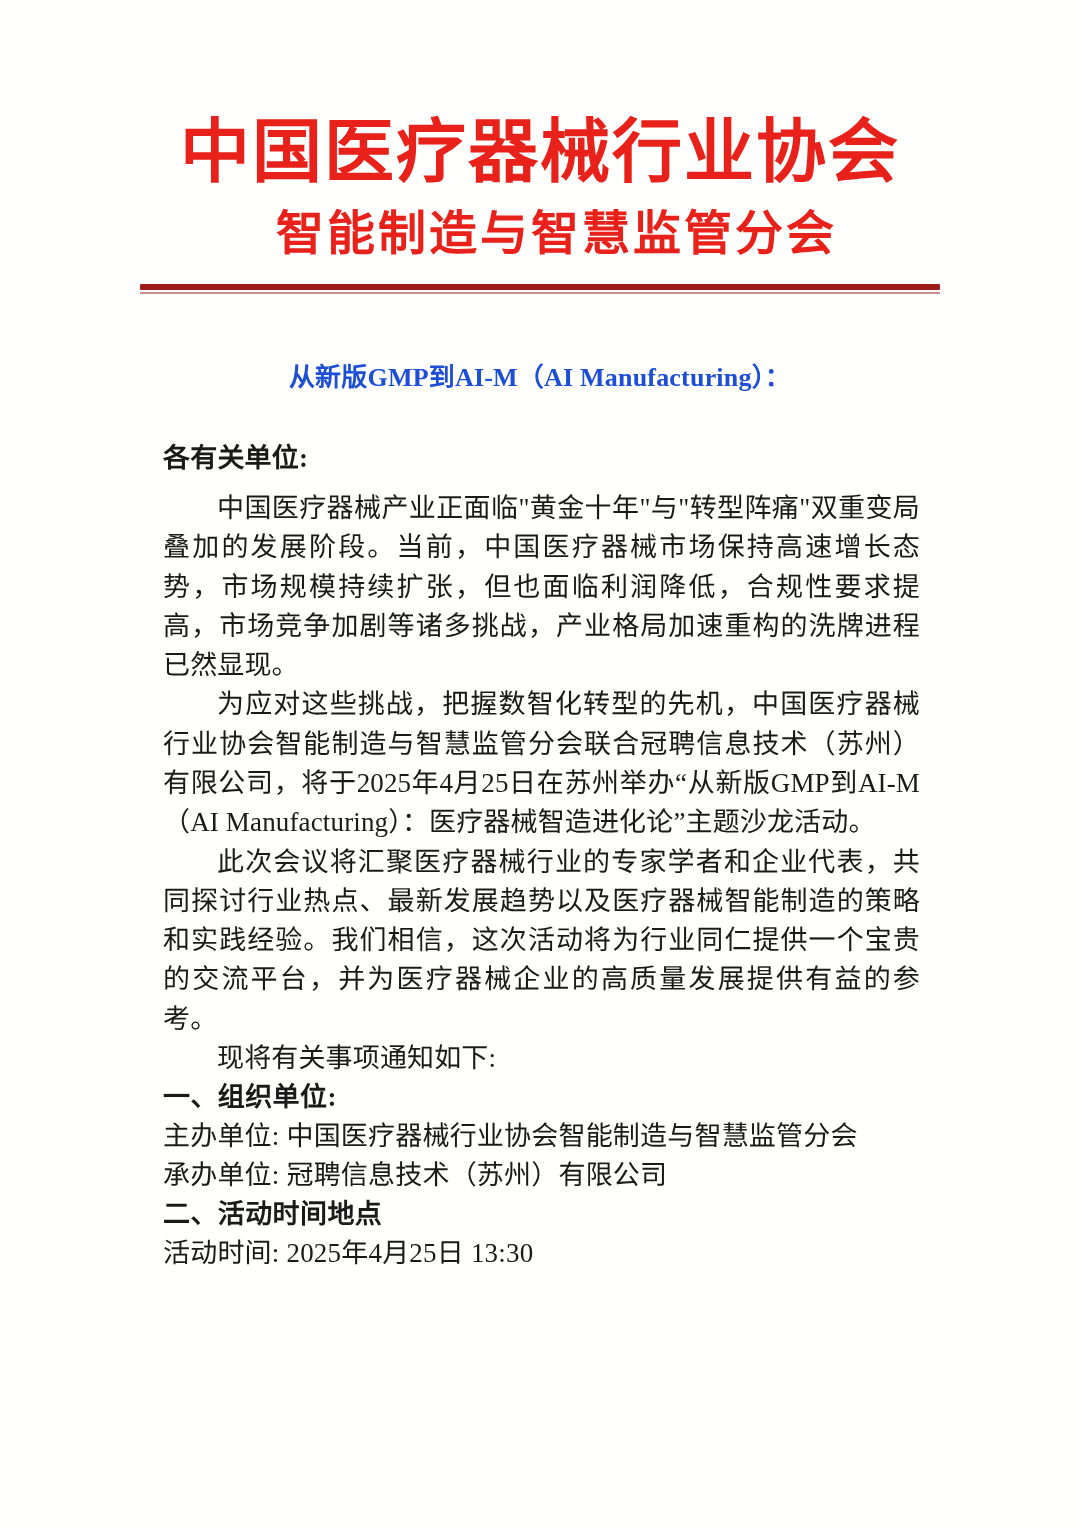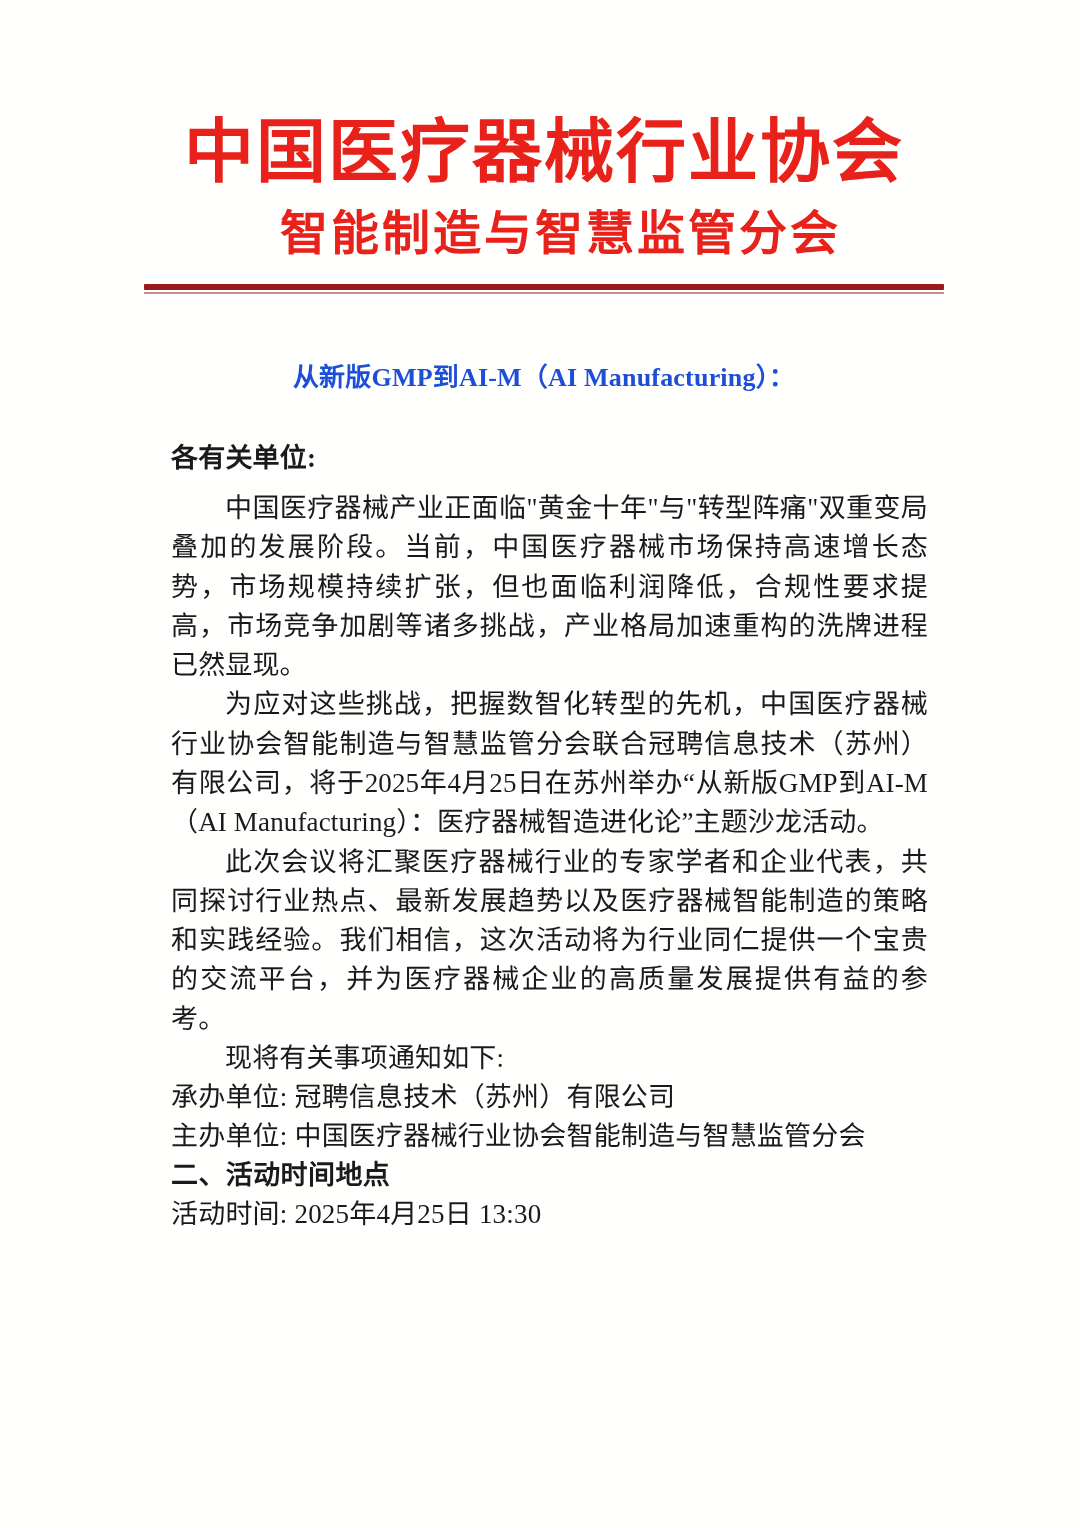--- a/index.html
+++ b/index.html
@@ -16,21 +16,20 @@
     color: #1a1a1a;
     position: relative;
   }
 
   .page {
     width: 1080px;
     height: 1528px;
     background: #fffffe;
     position: relative;
     box-sizing: border-box;
-    padding-left: 8px;
   }
 
   
   .letterhead {
     padding-top: 118px;
   }
   .lh-line {
     text-align: center;
     color: #e8211a;
     font-family: "Liberation Serif", "DejaVu Serif", serif;
@@ -146,20 +145,21 @@
 
     <p class="para">中国医疗器械产业正面临"黄金十年"与"转型阵痛"双重变局叠加的发展阶段。当前，中国医疗器械市场保持高速增长态势，市场规模持续扩张，但也面临利润降低，合规性要求提高，市场竞争加剧等诸多挑战，产业格局加速重构的洗牌进程已然显现。</p>
 
 
     <p class="para">为应对这些挑战，把握数智化转型的先机，中国医疗器械行业协会智能制造与智慧监管分会联合冠聘信息技术（苏州）有限公司，将于2025年4月25日在苏州举办“从新版GMP到AI-M（AI Manufacturing）：医疗器械智造进化论”主题沙龙活动。</p>
 
     <p class="para">此次会议将汇聚医疗器械行业的专家学者和企业代表，共同探讨行业热点、最新发展趋势以及医疗器械智能制造的策略和实践经验。我们相信，这次活动将为行业同仁提供一个宝贵的交流平台，并为医疗器械企业的高质量发展提供有益的参考。</p>
 
     <p class="para nojustify">现将有关事项通知如下:</p>
 
+    <p class="section-head">一、组织单位:</p>
+    <p class="section-line">主办单位: 中国医疗器械行业协会智能制造与智慧监管分会</p>
     <p class="section-line">承办单位: 冠聘信息技术（苏州）有限公司</p>
-    <p class="section-line">主办单位: 中国医疗器械行业协会智能制造与智慧监管分会</p>
 
     <p class="section-head">二、活动时间地点</p>
     <p class="section-line">活动时间: 2025年4月25日 13:30</p>
 
   </div>
 </div>
 
 </body></html>

